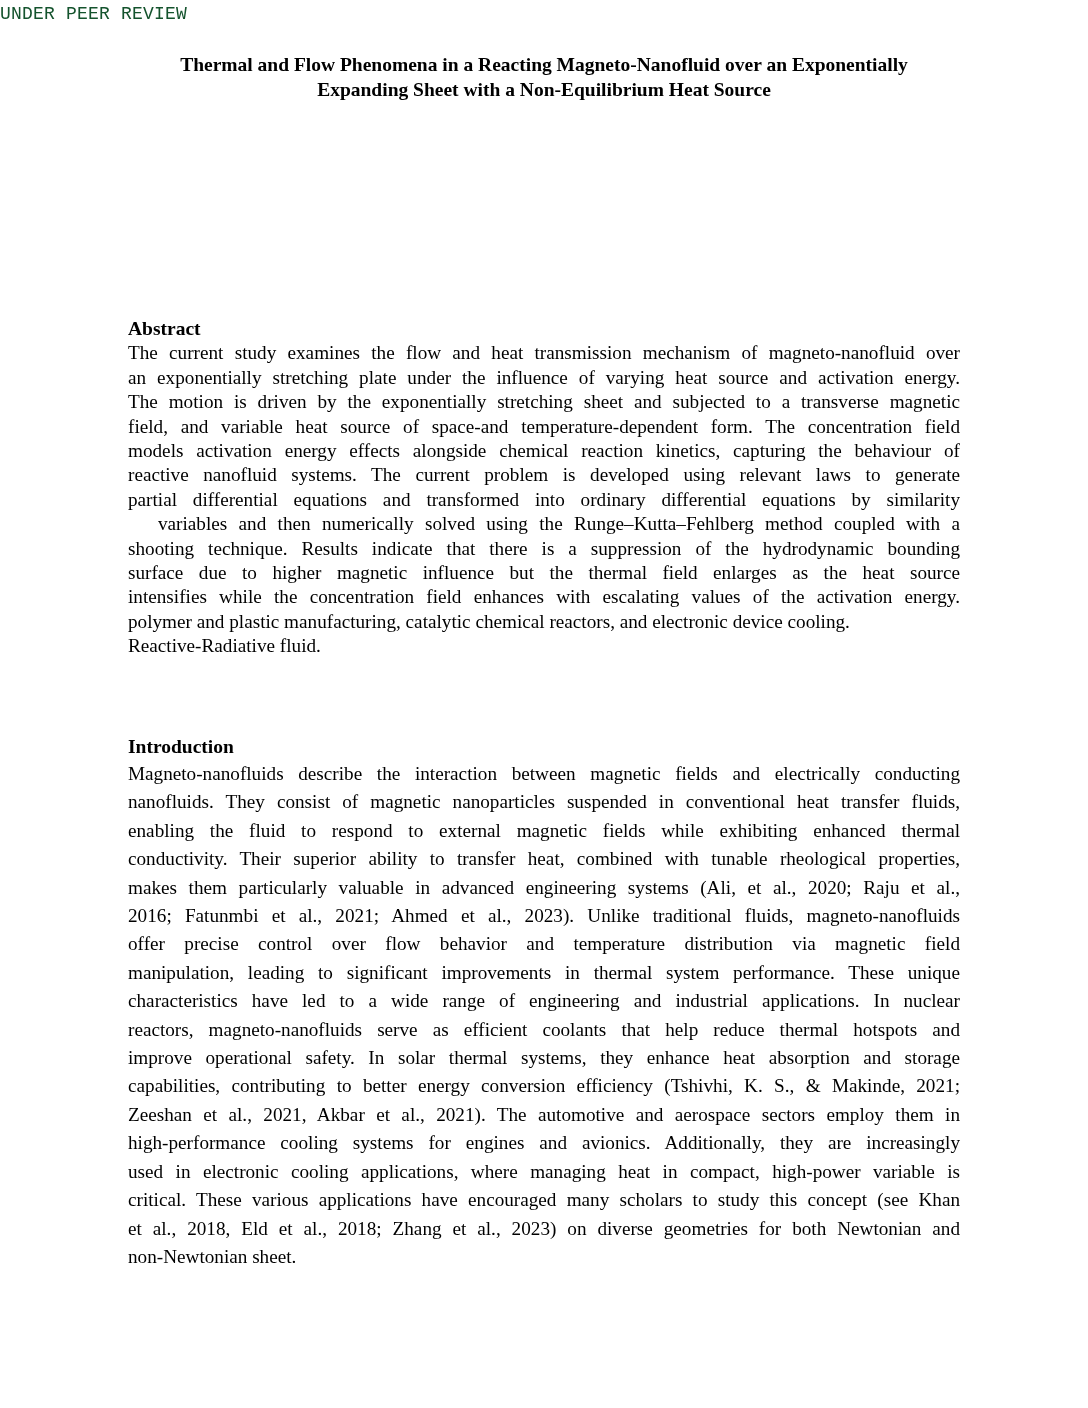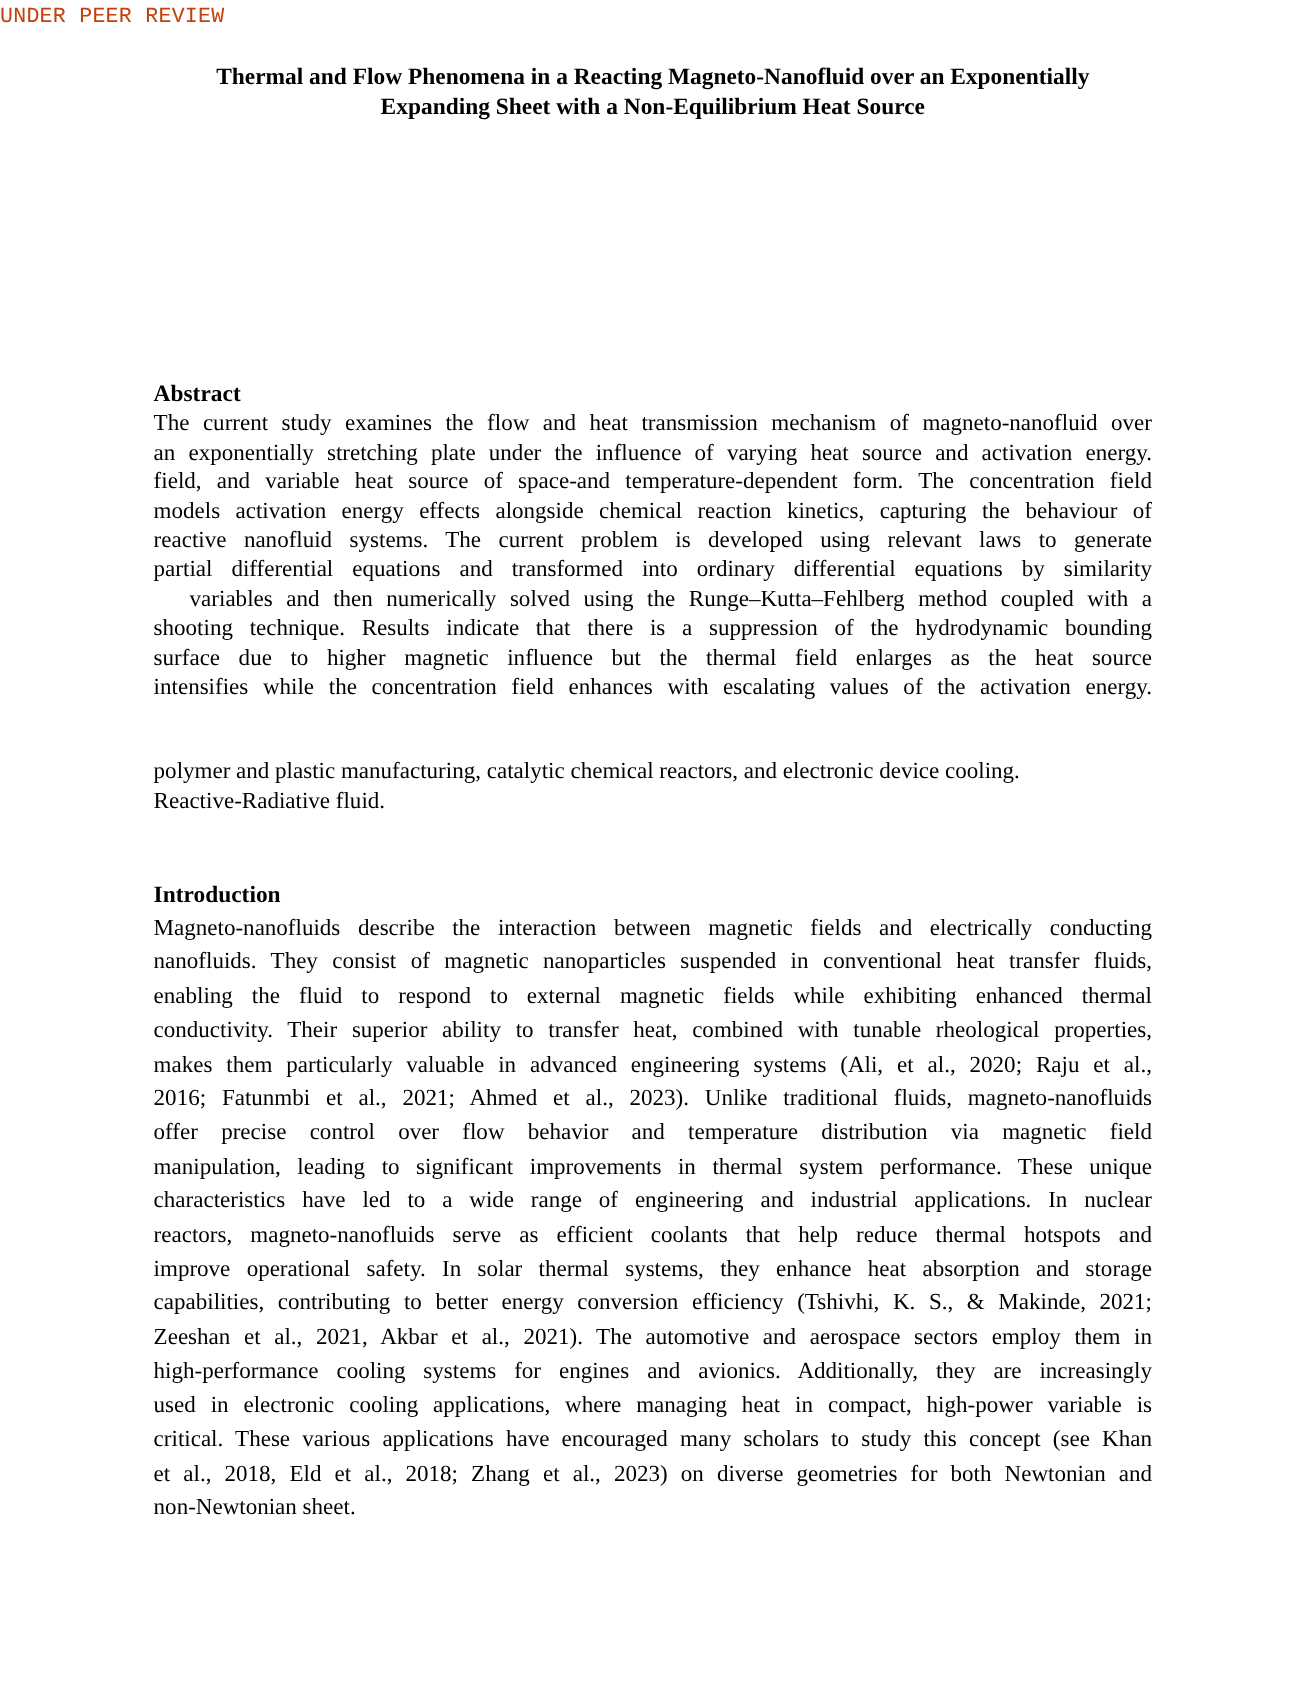--- a/index.html
+++ b/index.html
@@ -1,20 +1,20 @@
 <!DOCTYPE html>
 <html><head>
   <meta charset="utf-8">
   <style>
     html, body { margin: 0; padding: 0; background: #ffffff; }
     body { width: 1088px; height: 1408px; position: relative; overflow: hidden; color: #000; }
     .watermark {
       position: absolute; left: 0; top: 4px;
       font-family: "Liberation Mono", "DejaVu Sans Mono", monospace;
-      font-size: 18px; letter-spacing: 0.2px; color: #c2410c;
+      font-size: 18px; letter-spacing: 0.2px; color: #14532d;
     }
     .title {
       position: absolute; left: 100px; width: 888px; top: 52px;
       font-family: "Liberation Serif", "DejaVu Serif", serif;
       font-weight: bold; font-size: 19.5px; line-height: 25px;
       text-align: center;
     }
     .section {
       position: absolute; left: 128px; width: 832px;
       font-family: "Liberation Serif", "DejaVu Serif", serif;
@@ -36,29 +36,30 @@
 
 <div class="title">
   <div>Thermal and Flow Phenomena in a Reacting Magneto-Nanofluid over an Exponentially</div>
   <div>Expanding Sheet with a Non-Equilibrium Heat Source</div>
 </div>
 
 <div class="section abstract">
   <span class="heading">Abstract</span>
   <span class="line" style="white-space: normal;">The current study examines the flow and heat transmission mechanism of magneto-nanofluid over</span>
   <span class="line" style="white-space: normal;">an exponentially stretching plate under the influence of varying heat source and activation energy.</span>
+  <span class="line" style="white-space: normal;">The motion is driven by the exponentially stretching sheet and subjected to a transverse magnetic</span>
   <span class="line" style="white-space: normal;">field, and variable heat source of space-and temperature-dependent form. The concentration field</span>
   <span class="line" style="white-space: normal;">models activation energy effects alongside chemical reaction kinetics, capturing the behaviour of</span>
   <span class="line" style="white-space: normal;">reactive nanofluid systems. The current problem is developed using relevant laws to generate</span>
   <span class="line" style="white-space: normal;">partial differential equations and transformed into ordinary differential equations by similarity</span>
   <span class="line" style="white-space: normal; margin-left: 30px;">variables and then numerically solved using the Runge–Kutta–Fehlberg method coupled with a</span>
   <span class="line" style="white-space: normal;">shooting technique. Results indicate that there is a suppression of the hydrodynamic bounding</span>
   <span class="line" style="white-space: normal;">surface due to higher magnetic influence but the thermal field enlarges as the heat source</span>
   <span class="line" style="white-space: normal;">intensifies while the concentration field enhances with escalating values of the activation energy.</span>
-  <span class="line last" style="white-space: normal; margin-top: 46px;">polymer and plastic manufacturing, catalytic chemical reactors, and electronic device cooling.</span>
+  <span class="line last" style="white-space: normal;">polymer and plastic manufacturing, catalytic chemical reactors, and electronic device cooling.</span>
   <span class="line last" style="white-space: normal;">Reactive-Radiative fluid.</span>
 </div>
 
 <div class="section intro">
   <span class="heading">Introduction</span>
   <span class="line" style="white-space: normal;">Magneto-nanofluids describe the interaction between magnetic fields and electrically conducting</span>
   <span class="line" style="white-space: normal;">nanofluids. They consist of magnetic nanoparticles suspended in conventional heat transfer fluids,</span>
   <span class="line" style="white-space: normal;">enabling the fluid to respond to external magnetic fields while exhibiting enhanced thermal</span>
   <span class="line" style="white-space: normal;">conductivity. Their superior ability to transfer heat, combined with tunable rheological properties,</span>
   <span class="line" style="white-space: normal;">makes them particularly valuable in advanced engineering systems (Ali, et al., 2020; Raju et al.,</span>

